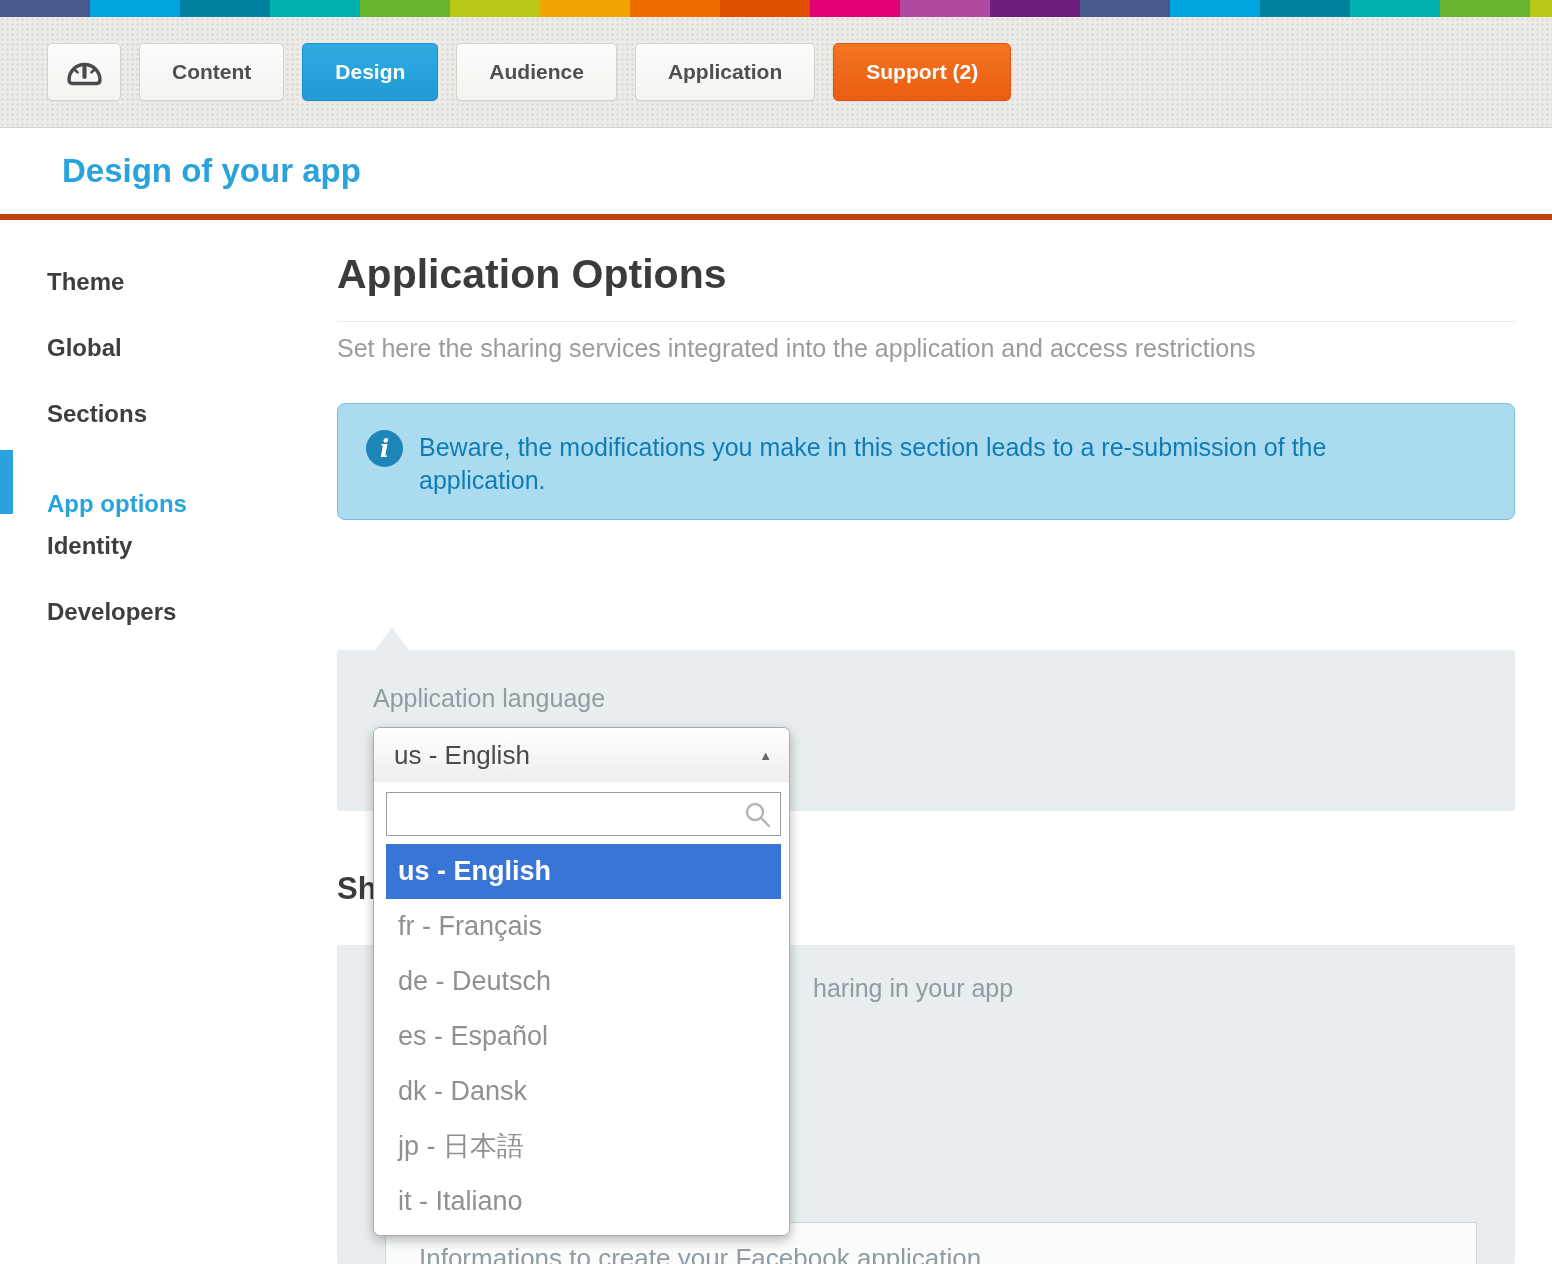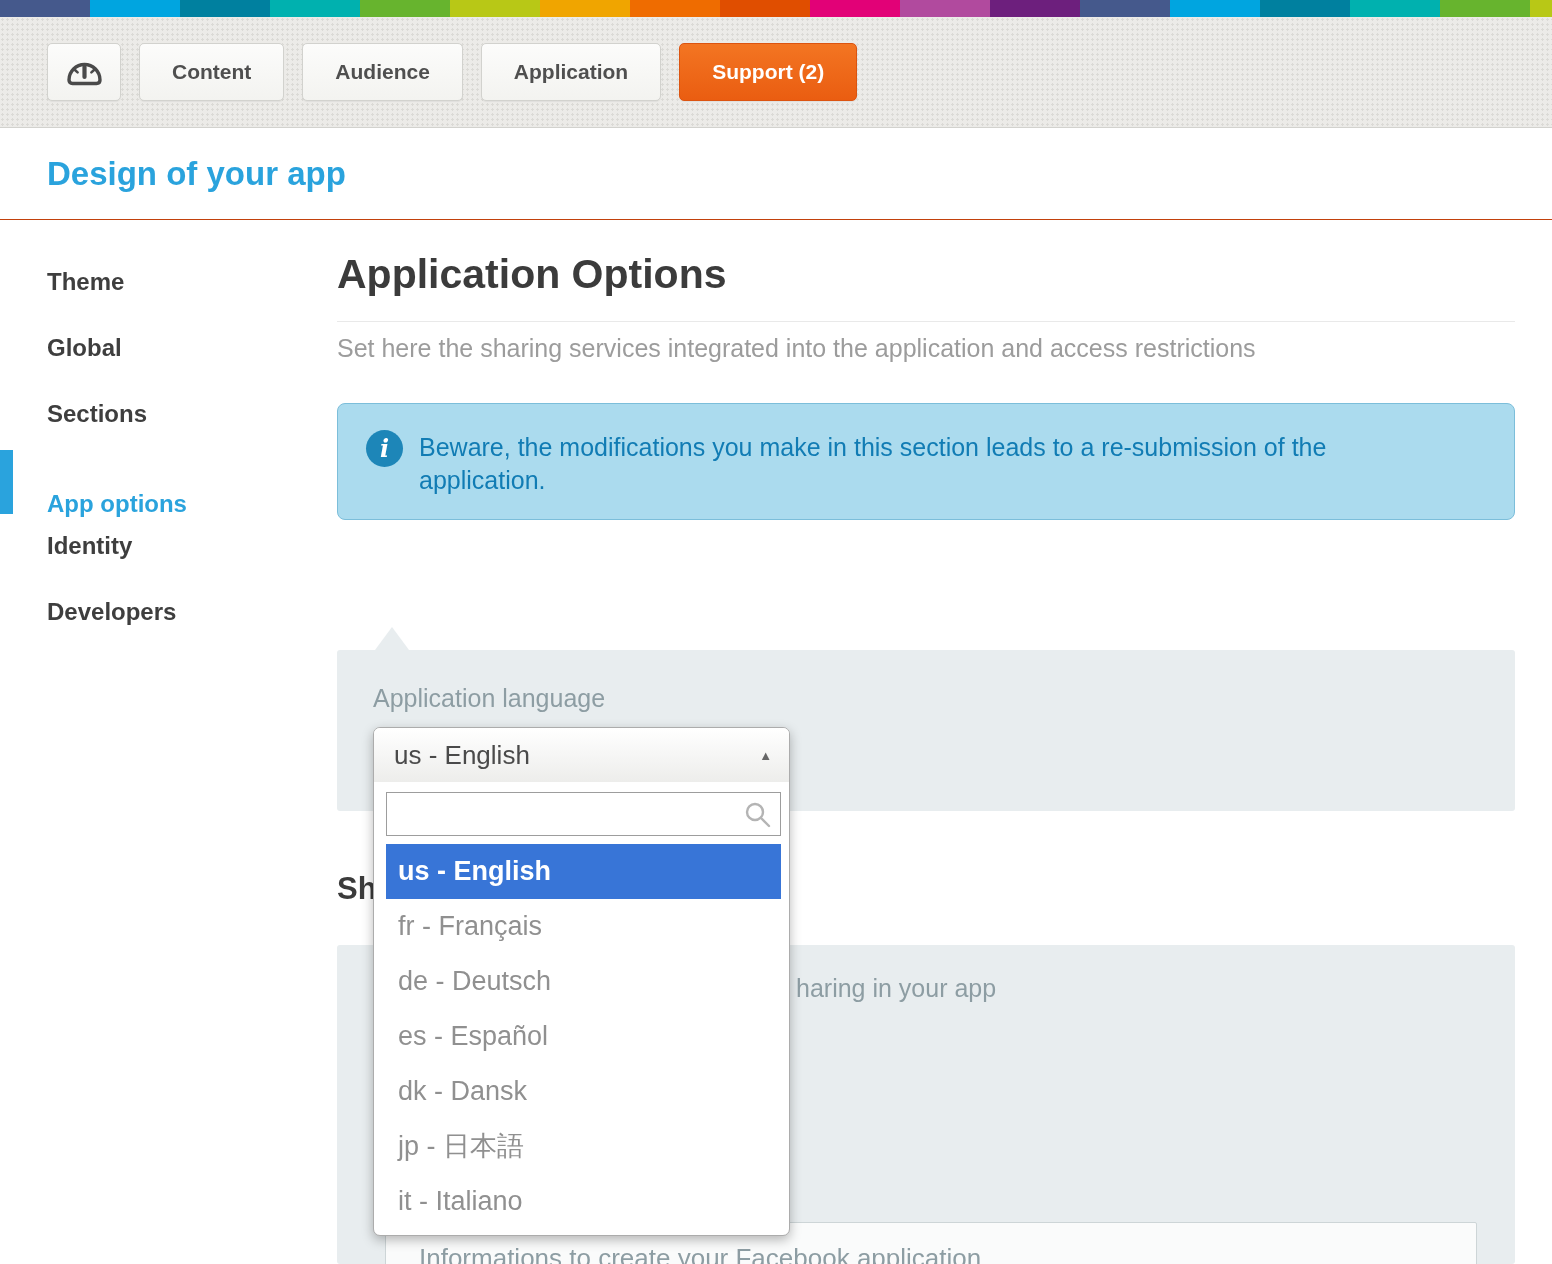--- a/index.html
+++ b/index.html
@@ -22,21 +22,21 @@
     background:linear-gradient(#fcfcfb,#f3f3f0); color:#4f4f4f;
     font-family:inherit; font-size:21px; font-weight:bold; padding:0 32px;
     display:flex; align-items:center; justify-content:center; cursor:pointer;
     box-shadow:0 1px 1px rgba(0,0,0,0.05); }
   .nav-btn.icon-btn { width:74px; padding:0; }
   .nav-btn.active { background:linear-gradient(#2fabe1,#219ad5); border-color:#1e92c8; color:#fff; }
   .nav-btn.support { background:linear-gradient(#f37522,#ea5d11); border-color:#dc5410; color:#fff; }
 
   
   .titlebar { position:absolute; left:0; top:128px; width:1552px; height:92px;
-    background:#fff; border-bottom:1px solid #c2410c; display:flex; align-items:center; }
+    background:#fff; border-bottom:6px solid #c2410c; display:flex; align-items:center;padding-left:15px; }
   .page-title { margin-left:47px; font-size:33px; font-weight:bold; color:#2aa3dd; }
 
   
   .side-item { position:absolute; left:47px; font-size:24px; font-weight:bold; color:#3e3e3e; cursor:pointer;text-align:center; }
   .side-item.active { color:#2aa3dd;margin-top:24px; }
   .active-bar { position:absolute; left:0; top:450px; width:13px; height:64px; background:#2aa3dd; }
 
   
   .h1 { position:absolute; left:337px; top:251px; font-size:41px; font-weight:bold; color:#3b3b3b; }
   .hairline { position:absolute; left:337px; top:321px; width:1178px; height:1px; background:#e9e9e9; }
@@ -57,21 +57,21 @@
     border-left:17px solid transparent; border-right:17px solid transparent;
     border-bottom:23px solid #e8edef; }
   .notch.n1 { left:375px; top:627px; z-index:1; }
   .notch.n2 { left:375px; top:922px; z-index:1; }
 
   .panel { position:absolute; left:337px; width:1178px; background:#e8edef; border-radius:3px; }
   .panel.p1 { top:650px; height:161px; z-index:1; }
   .panel.p2 { top:945px; height:319px; z-index:1; }
 
   .field-label { position:absolute; left:373px; top:684px; font-size:25px; color:#8d9da3; z-index:2; }
-  .fragment-label { position:absolute; left:796px; top:974px; font-size:25px; color:#8d9da3; z-index:2; }
+  .fragment-label { position:absolute; left:813px; top:974px; font-size:25px; color:#8d9da3; z-index:2; }
 
   .fb-box { position:absolute; left:385px; top:1222px; width:1092px; height:110px;
     background:#fafbfb; border:1px solid #cdd5d7; border-radius:2px; z-index:2; }
   .fb-text { position:absolute; left:33px; top:20px; font-size:26px; color:#8d9da3; }
 
   
   .dropdown { position:absolute; left:373px; top:727px; width:417px; z-index:10;
     background:#fff; border:1px solid #acacac; border-radius:7px;
     box-shadow:0 4px 12px rgba(0,0,0,0.28); padding-bottom:6px; }
   .dd-trigger { position:relative; height:54px; border-radius:6px 6px 0 0;
@@ -119,20 +119,21 @@
       <span>
         <svg width="44" height="36" viewBox="0 0 44 36">
           <path d="M7 28 a15.5 15.5 0 1 1 31 0 q0 3.5 -3.5 3.5 h-24 q-3.5 0 -3.5 -3.5 z" fill="none" stroke="#4a4a4a" stroke-width="3.4" stroke-linejoin="round"></path>
           <rect x="20.4" y="13" width="4.2" height="14" rx="2.1" fill="#4a4a4a"></rect>
           <line x1="13" y1="18" x2="15.6" y2="20.4" stroke="#4a4a4a" stroke-width="2.6" stroke-linecap="round"></line>
           <line x1="32" y1="18" x2="29.4" y2="20.4" stroke="#4a4a4a" stroke-width="2.6" stroke-linecap="round"></line>
         </svg>
       </span>
     </button>
     <button class="nav-btn">Content</button>
+    <button class="nav-btn active">Design</button>
     <button class="nav-btn">Audience</button>
     <button class="nav-btn">Application</button>
     <button class="nav-btn support">Support (2)</button>
   </div>
 
   <div class="titlebar">
     <div class="page-title">Design of your app</div>
   </div>
 
   <div class="side-item" style="top:268px">Theme</div>

